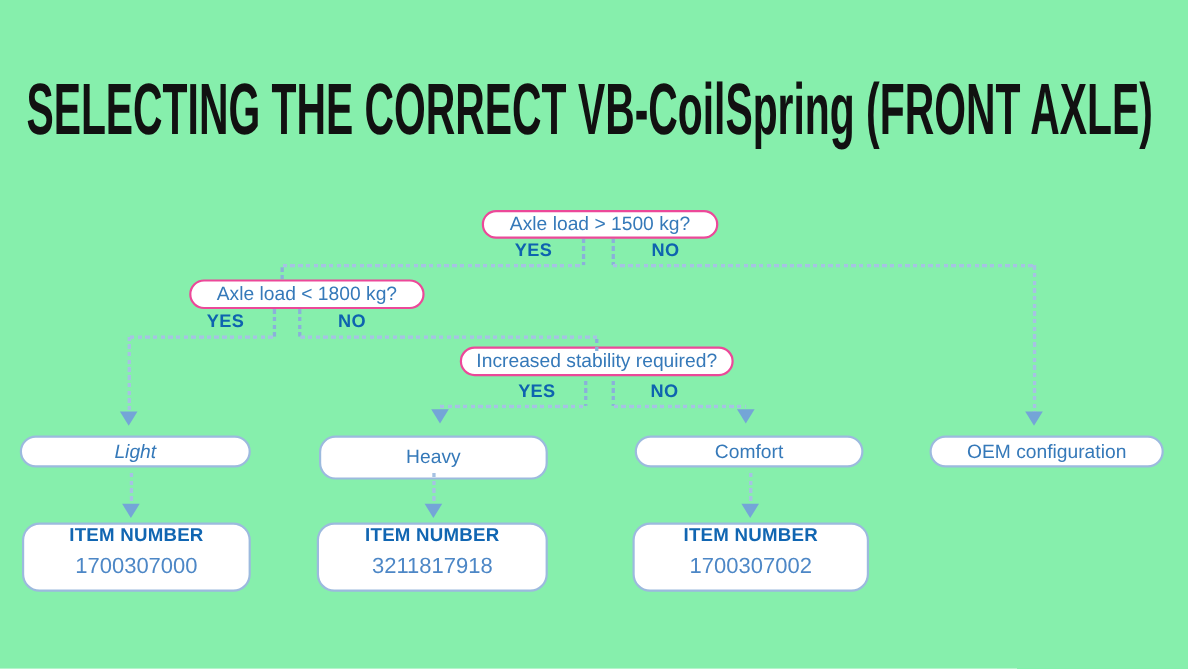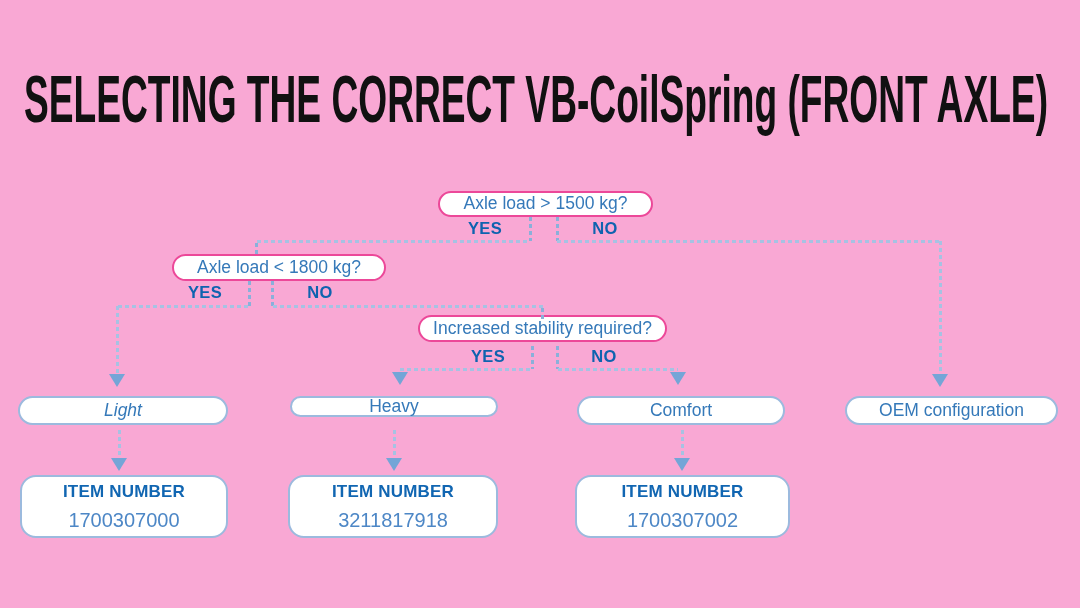--- a/index.html
+++ b/index.html
@@ -1,36 +1,36 @@
 <!DOCTYPE html>
 <html><head>
 <meta charset="utf-8">
 <style>
   html,body{margin:0;padding:0;background:#ffffff;}
   .screen{
-    position:relative;width:1080px;height:608px;background:#f9a8d4;overflow:hidden;
+    position:relative;width:1080px;height:608px;background:#86efac;overflow:hidden;
     font-family:"Liberation Sans", sans-serif;
   }
   .title-svg{position:absolute;left:24px;top:66px;}
   .title-svg text{
     font-family:"Liberation Sans", sans-serif;
     font-weight:bold;
     fill:#111111;
   }
   .pill{
     position:absolute;box-sizing:border-box;
     border:2px solid #ec4899;border-radius:15px;background:#ffffff;
     display:flex;align-items:center;justify-content:center;
     color:#3579b9;font-size:17.5px;line-height:1;white-space:nowrap;
   }
   .outcome{border-color:#9cbade;border-radius:15px;}
   .item-card{
     position:absolute;box-sizing:border-box;
     border:2px solid #9cbade;border-radius:16px;background:#ffffff;
-    display:flex;flex-direction:column;align-items:center;justify-content:center;
+    display:flex;flex-direction:column;align-items:center;
     gap:7px;
   }
   .item-heading{color:#1166b2;font-weight:bold;font-size:17px;letter-spacing:0.2px;}
   .item-number{color:#4d87c6;font-size:20px;}
   .yn{
     position:absolute;width:60px;text-align:center;
     color:#0e63af;font-weight:bold;font-size:16.5px;line-height:17px;letter-spacing:0.3px;
   }
   .hline{
     position:absolute;height:3px;
@@ -95,21 +95,21 @@
   <div class="vline stub" style="left:531px;top:346px;height:23px;"></div>
   <div class="vline stub" style="left:556px;top:346px;height:23px;"></div>
   <div class="hline" style="left:400px;top:368px;width:133px;"></div>
   <div class="arrow" style="left:392px;top:372px;"></div>
   <div class="hline" style="left:558px;top:368px;width:120px;"></div>
   <div class="arrow" style="left:670px;top:372px;"></div>
 
   <div class="pill outcome" style="left:18px;top:396px;width:210px;height:29px;font-style:italic;">
     <span>Light</span>
   </div>
-  <div class="pill outcome" style="left:290px;top:396px;width:208px;height:21px;">
+  <div class="pill outcome" style="left:290px;top:396px;width:208px;height:40px;">
     <span>Heavy</span>
   </div>
   <div class="pill outcome" style="left:845px;top:396px;width:213px;height:29px;">
     <span>OEM configuration</span>
   </div>
   <div class="pill outcome" style="left:577px;top:396px;width:208px;height:29px;">
     <span>Comfort</span>
   </div>
 
   <div class="vline" style="left:118px;top:430px;height:30px;"></div>

